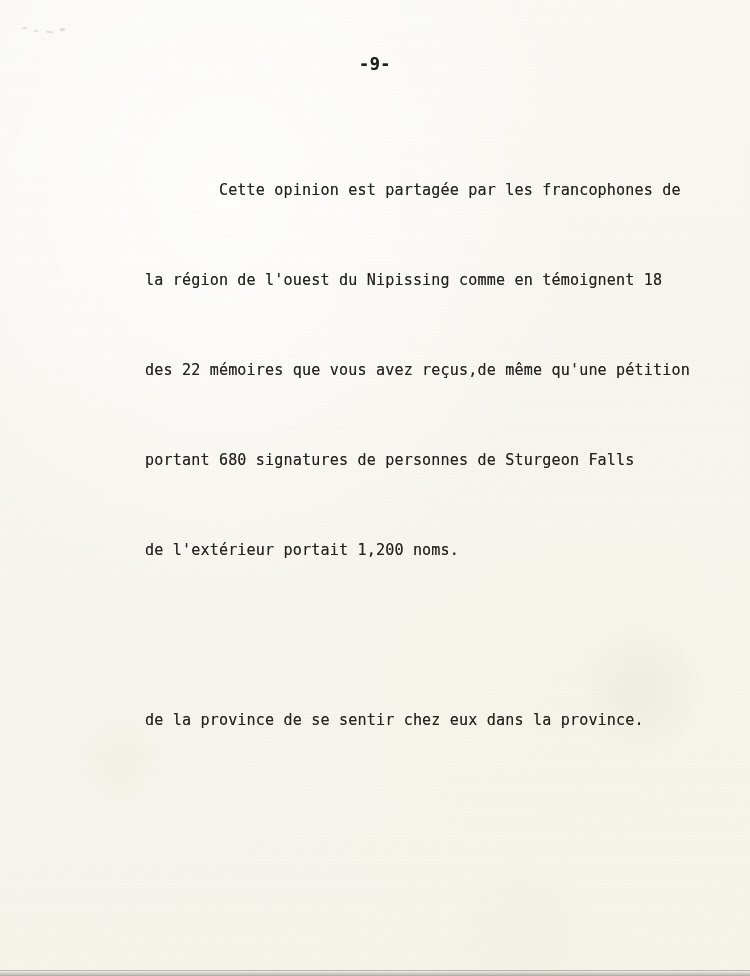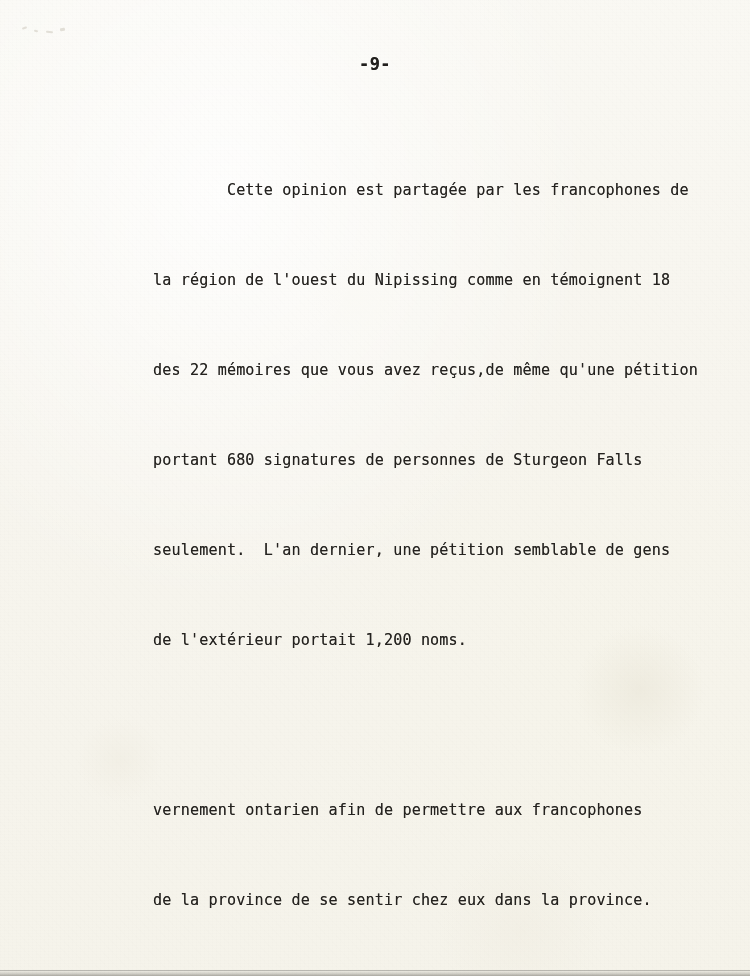--- a/index.html
+++ b/index.html
@@ -115,21 +115,21 @@
     top: 115px;
     width: 560px;
     font-size: 15.1px;
     line-height: 30px;
     color: #24221f;
     letter-spacing: 0.15px;
     text-shadow: 0 0 0.55px rgba(20,18,16,0.5);
   }
 
   .para {
-    margin: 0 0 20px 8px;
+    margin: 0 0 20px 0;
     white-space: pre-wrap;
   }
   .para:last-child { margin-bottom: 0; }
 
   .line {
     display: block;
     white-space: pre;
   }
 </style>
 </head>
@@ -151,26 +151,24 @@
 
     <div class="page-number">-9-</div>
 
     <div class="body-text">
 
       <p class="para">
         <span class="line">        Cette opinion est partagée par les francophones de</span>
         <span class="line">la région de l'ouest du Nipissing comme en témoignent 18</span>
         <span class="line">des 22 mémoires que vous avez reçus,de même qu'une pétition</span>
         <span class="line">portant 680 signatures de personnes de Sturgeon Falls</span>
-        <span class="line">seulement.  L'an dernier, une pétition semblable de gens</span>
         <span class="line">de l'extérieur portait 1,200 noms.</span>
       </p>
 
       <p class="para">
-        <span class="line">vernement ontarien afin de permettre aux francophones</span>
         <span class="line">de la province de se sentir chez eux dans la province.</span>
       </p>
 
     </div>
   </div>
 
   <div class="scan-edge-line"></div>
   <div class="scan-edge"></div>
 
 </div>

